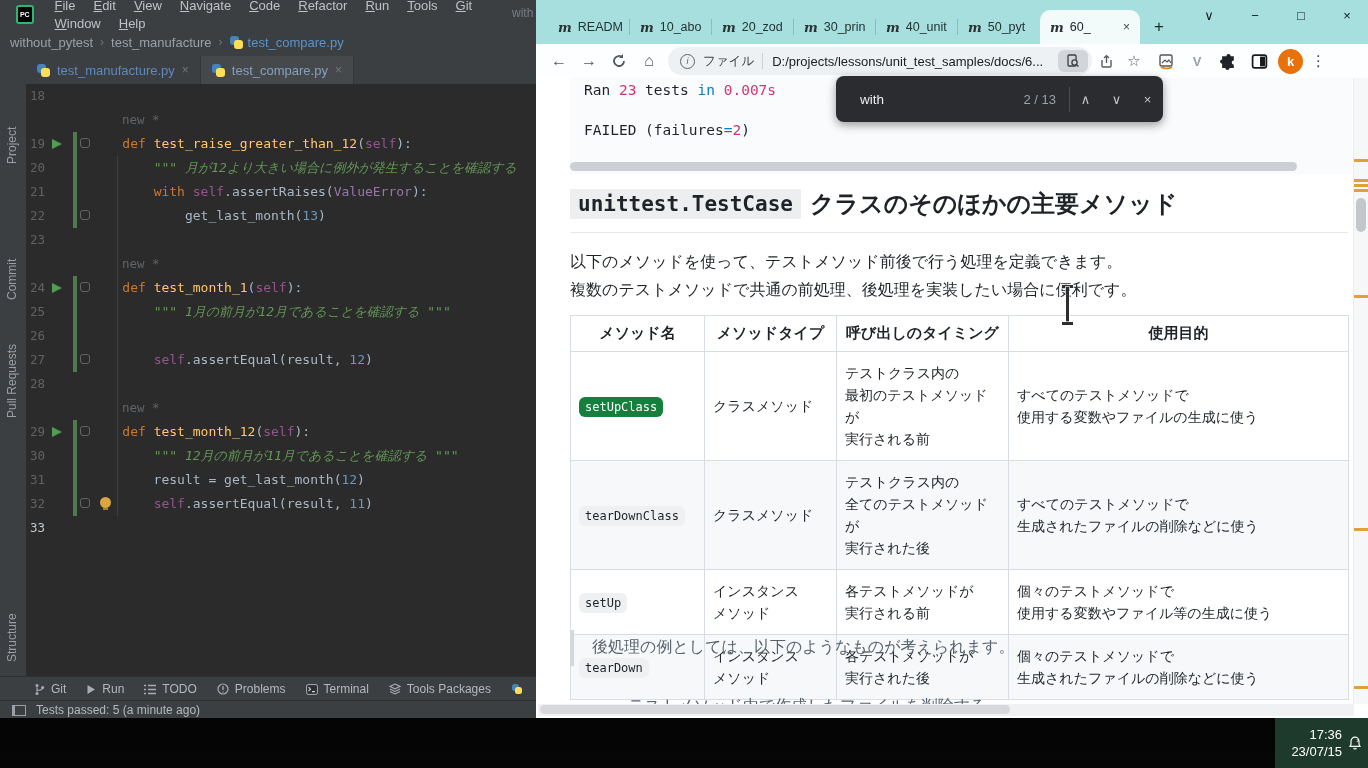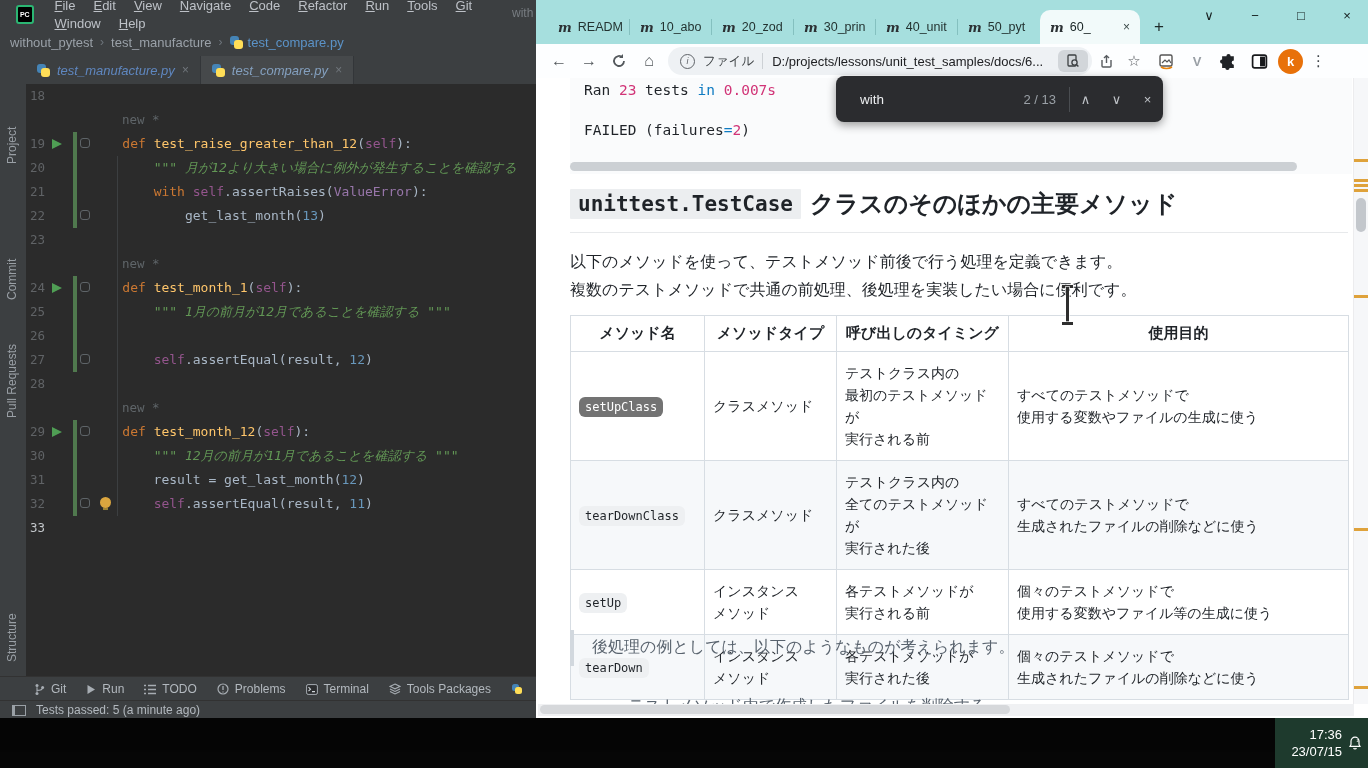--- a/index.html
+++ b/index.html
@@ -13,21 +13,21 @@
   .mi{display:inline-block;padding:0 9px;font-size:13px;color:#bdc1c7;cursor:default;}
   .mi::first-letter{text-decoration:underline;}
   .title-partial{position:absolute;left:512px;top:6px;font-size:12px;color:#787d82;}
   .crumbs{height:28px;display:flex;align-items:center;padding-left:10px;font-size:13px;color:#9aa1a8;background:#3c3f41;}
   .crumb-sep{color:#6e757c;margin:0 7px;font-size:12px;}
   .crumb-last{color:#5b93c8;display:flex;align-items:center;gap:5px;}
   .pyico{position:relative;width:13px;height:13px;display:inline-block;}
   .pyico i{position:absolute;width:9px;height:9px;border-radius:3px;}
   .pyico .a{left:0;top:0;background:#4584b6;}
   .pyico .b{right:0;bottom:0;background:#ffde57;}
-  .tabbar{position:absolute;left:26px;right:0;top:56px;height:28px;background:#3c3f41;border-bottom:2px solid #3b82f6;display:flex;font-style:italic;}
+  .tabbar{position:absolute;left:26px;right:0;top:56px;height:28px;background:#3c3f41;border-bottom:2px solid #3b82f6;display:flex;}
   .etab{display:flex;align-items:center;gap:7px;padding:0 11px;font-size:13px;color:#5f87c0;border-right:1px solid #333639;}
   .etab .x{color:#70767c;font-size:12px;}
   .etab.active{background:#46494b;color:#84a0bf;}
   .stripe{position:absolute;left:0;top:56px;width:26px;height:620px;background:#3c3f41;border-right:1px solid #323435;}
   .vlab{position:absolute;left:5px;transform:rotate(-90deg);transform-origin:0 0;white-space:nowrap;
     font-size:12px;color:#9aa0a6;}
   #editor{position:absolute;left:26px;right:0;top:84px;height:592px;background:#2b2b2b;overflow:hidden;
     font-family:"DejaVu Sans Mono","Liberation Mono",monospace;}
   .row{position:relative;height:24px;}
   .row .num{position:absolute;left:4px;top:4px;font-size:12.5px;color:#606366;}
@@ -93,21 +93,21 @@
   .h2 .hcode{font-family:"DejaVu Sans Mono","Liberation Mono",monospace;font-size:21px;background:#eceef0;
     padding:3px 8px;border-radius:1px;}
   .para{position:absolute;left:34px;top:170px;font-size:16px;line-height:28px;color:#1f2328;}
   table.doc{position:absolute;left:34px;top:237px;border-collapse:collapse;table-layout:fixed;width:778px;
     font-size:14px;color:#1f2328;}
   table.doc th{border:1px solid #d7dde3;font-size:15px;font-weight:bold;text-align:center;padding:8px 6px;background:#fff;}
   table.doc td{border:1px solid #d7dde3;padding:10px 8px;vertical-align:middle;white-space:pre-line;line-height:22px;}
   table.doc tr.even td{background:#f6f8fa;}
   .chip{font-family:"DejaVu Sans Mono","Liberation Mono",monospace;font-size:12px;background:#eef0f2;
     padding:3px 6px;border-radius:6px;white-space:nowrap;}
-  .chip.sel{background:#737373;color:#fff;}
+  .chip.sel{background:#15803d;color:#fff;}
   .bq{position:absolute;left:34px;top:552px;border-left:4px solid #d2d8de;padding:4px 0 6px 18px;
     font-size:16px;color:#59636e;line-height:26px;}
   .clipitem{position:absolute;left:92px;top:618px;font-size:16px;color:#59636e;}
   .vscroll{position:absolute;right:0;top:78px;bottom:14px;width:14px;background:#f6f7f9;border-left:1px solid #ececee;}
   .vthumb{position:absolute;left:2px;width:10px;top:120px;height:34px;background:#c3c7cc;border-radius:5px;}
   .vmark{position:absolute;left:0;width:14px;height:3px;background:#dfa23b;}
   .hscroll{position:absolute;left:2px;right:14px;bottom:2px;height:12px;background:#f0f1f3;}
   .hthumb{position:absolute;left:2px;top:1px;width:470px;height:9px;background:#d6d8db;border-radius:5px;}
   .findbar{position:absolute;left:300px;top:76px;width:327px;height:46px;background:#2b2c2f;border-radius:8px;
     box-shadow:0 3px 10px rgba(0,0,0,.4);display:flex;align-items:center;z-index:6;}

